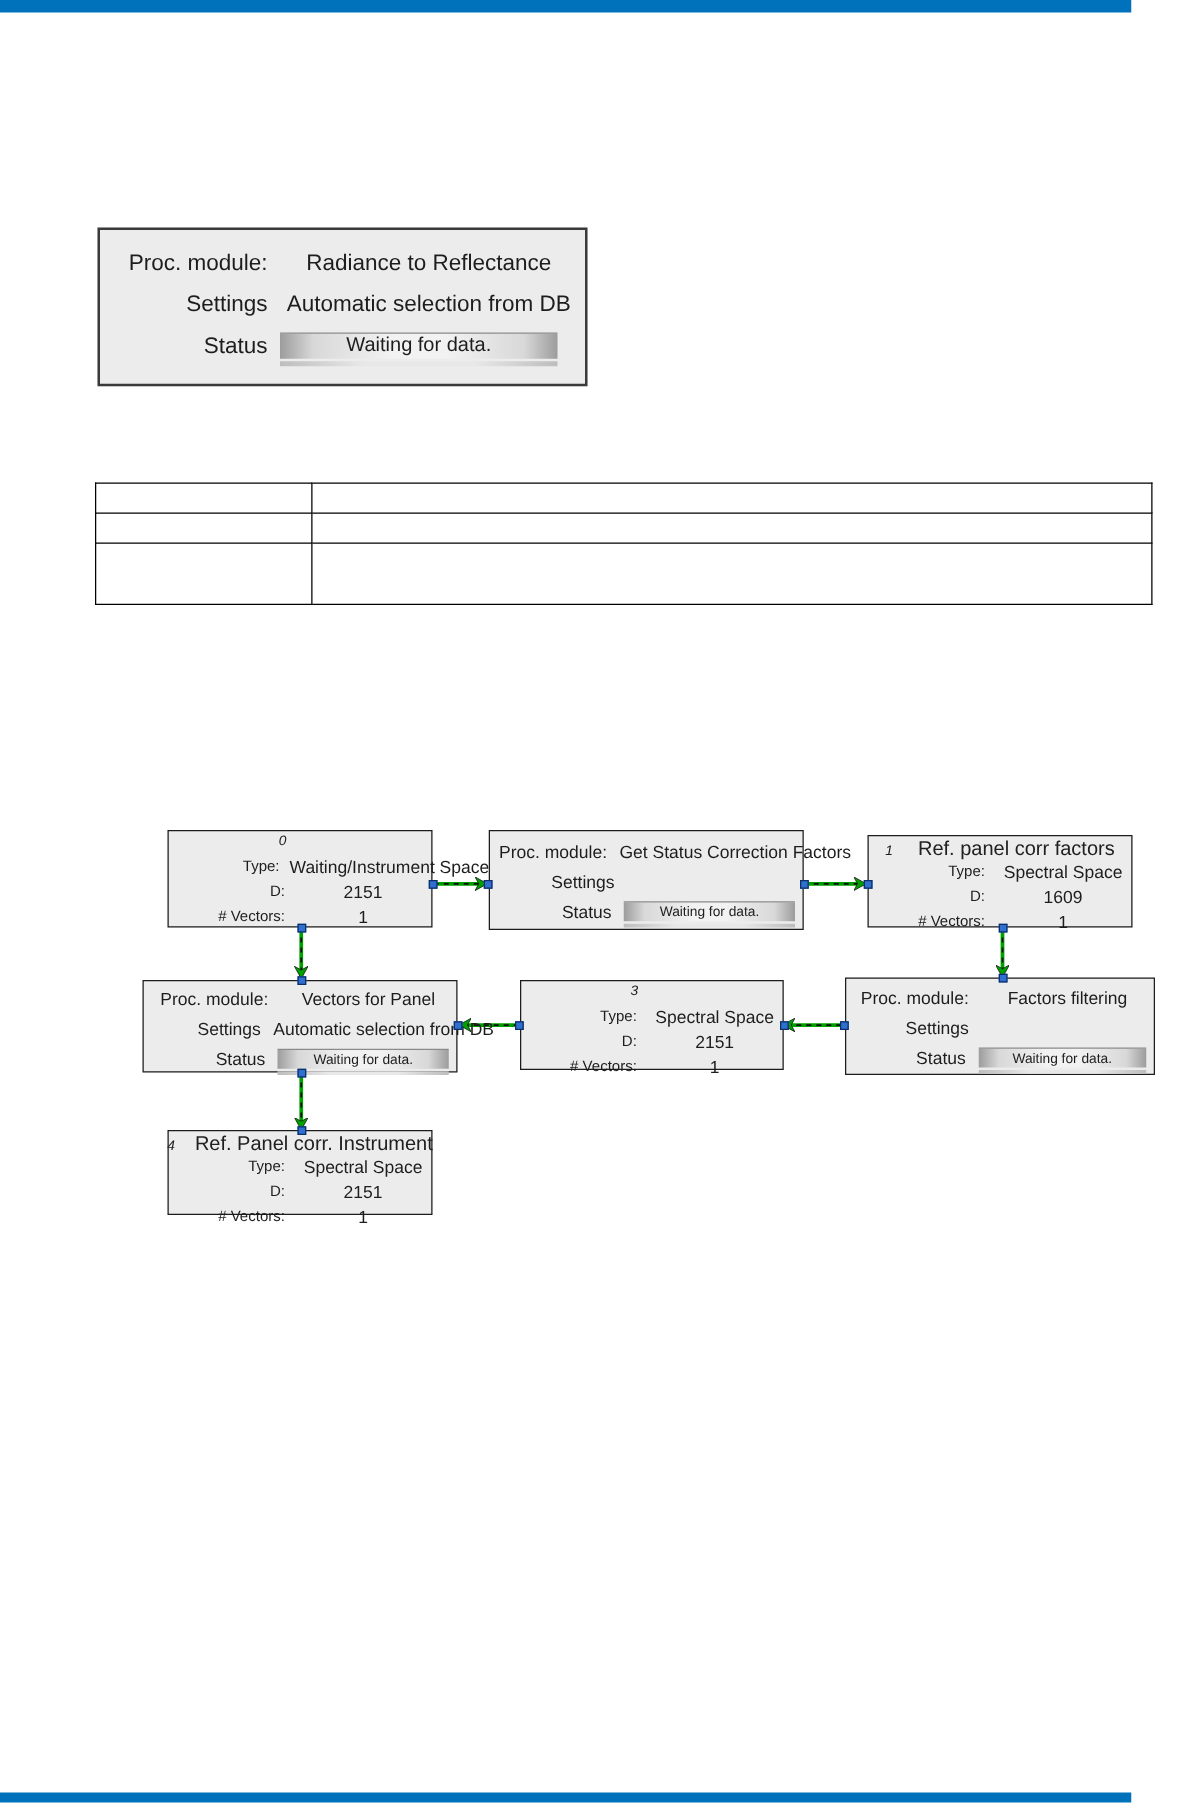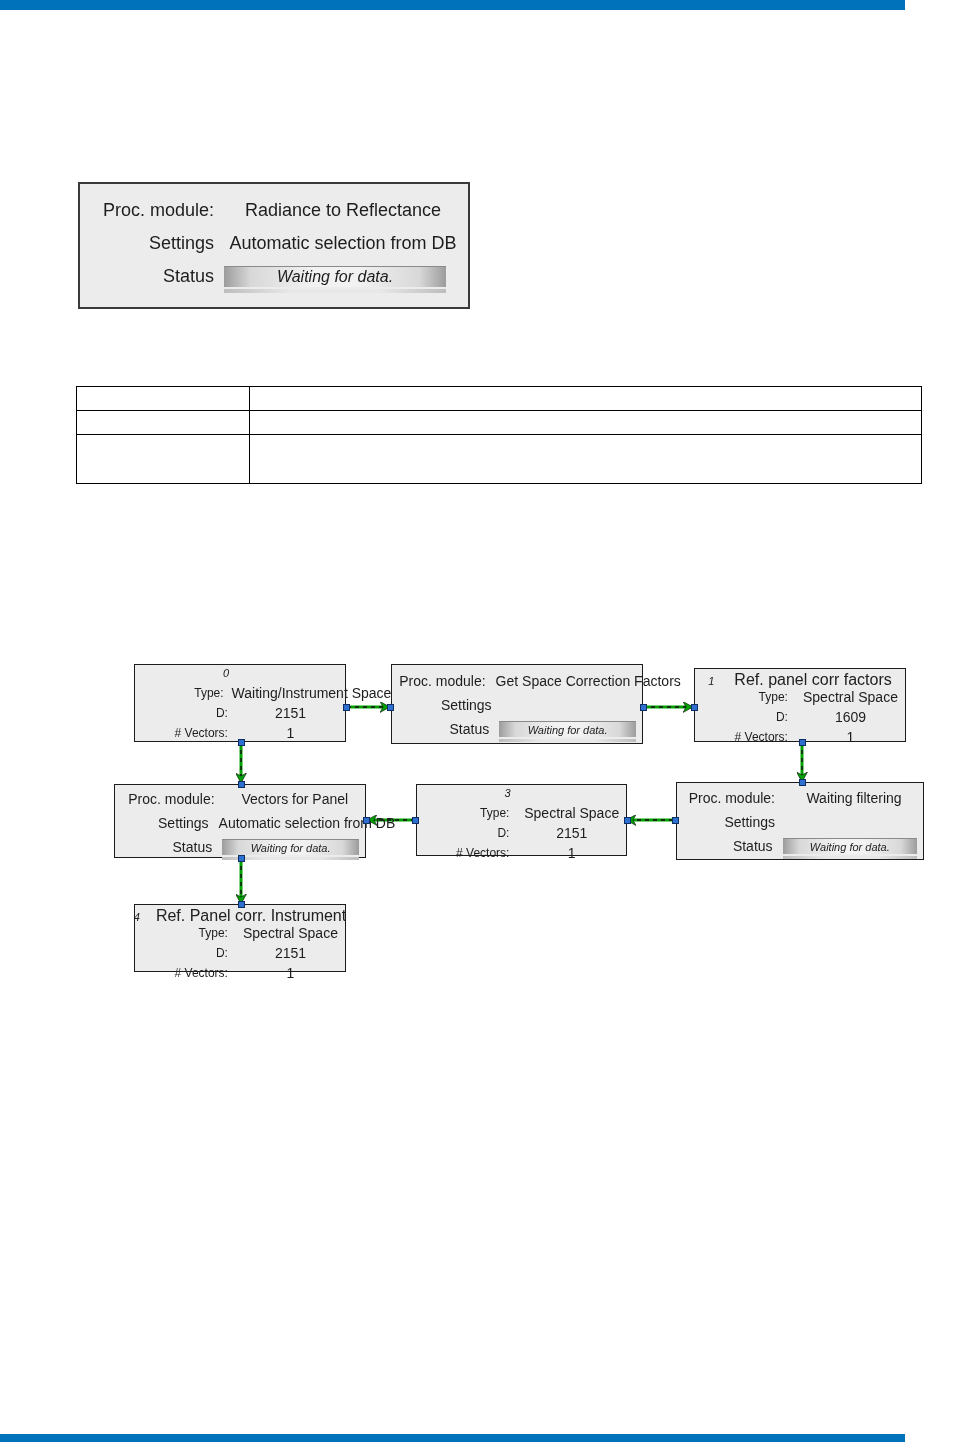--- a/index.html
+++ b/index.html
@@ -40,21 +40,21 @@
 
   
   .status-bar{
     position:relative;flex:1;height:22px;
     background:linear-gradient(to right,#9c9c9c 0%,#d8d8d8 12%,#f2f2f2 40%,
                #f2f2f2 60%,#d8d8d8 88%,#9c9c9c 100%);
     border-top:1px solid #8a8a8a;
     display:flex;align-items:center;justify-content:center;
   }
   .status-bar .status-txt{
-    font-size:16px;color:#1d1d1d;white-space:nowrap;font-style:italic;
+    font-size:16px;color:#1d1d1d;white-space:nowrap;
   }
   .status-bar::after{
     content:"";position:absolute;left:0;right:0;bottom:-6px;height:4px;
     background:linear-gradient(to right,#bdbdbd 0%,#e8e8e8 30%,#e8e8e8 70%,#bdbdbd 100%);
   }
   #hero-card .status-bar{height:20px;}
   #hero-card .status-wrap{flex:1;padding-right:16px;}
 
   
   #spec-table{
@@ -195,21 +195,21 @@
       <span class="lbl"># Vectors:</span>
       <span class="val">1</span>
     </div>
   </div>
   <div class="port" style="left:343px;top:704px;"></div>
   <div class="port" style="left:238px;top:739px;"></div>
 
   <div class="fcard pnode" style="left:391px;top:664px;width:252px;height:80px;">
     <div class="row" style="margin-top:4px;">
       <span class="lbl">Proc. module:</span>
-      <span class="val">Get Space Correction Factors</span>
+      <span class="val">Get Status Correction Factors</span>
     </div>
     <div class="row">
       <span class="lbl">Settings</span>
       <span class="val"></span>
     </div>
     <div class="row">
       <span class="lbl">Status</span>
       <span class="status-wrap">
         <span class="status-bar">
           <span class="status-txt">Waiting for data.</span>
@@ -237,21 +237,21 @@
       <span class="lbl"># Vectors:</span>
       <span class="val">1</span>
     </div>
   </div>
   <div class="port" style="left:691px;top:704px;"></div>
   <div class="port" style="left:799px;top:739px;"></div>
 
   <div class="fcard pnode" style="left:676px;top:782px;width:248px;height:78px;">
     <div class="row" style="margin-top:3px;">
       <span class="lbl">Proc. module:</span>
-      <span class="val">Waiting filtering</span>
+      <span class="val">Factors filtering</span>
     </div>
     <div class="row">
       <span class="lbl">Settings</span>
       <span class="val"></span>
     </div>
     <div class="row">
       <span class="lbl">Status</span>
       <span class="status-wrap">
         <span class="status-bar">
           <span class="status-txt">Waiting for data.</span>

